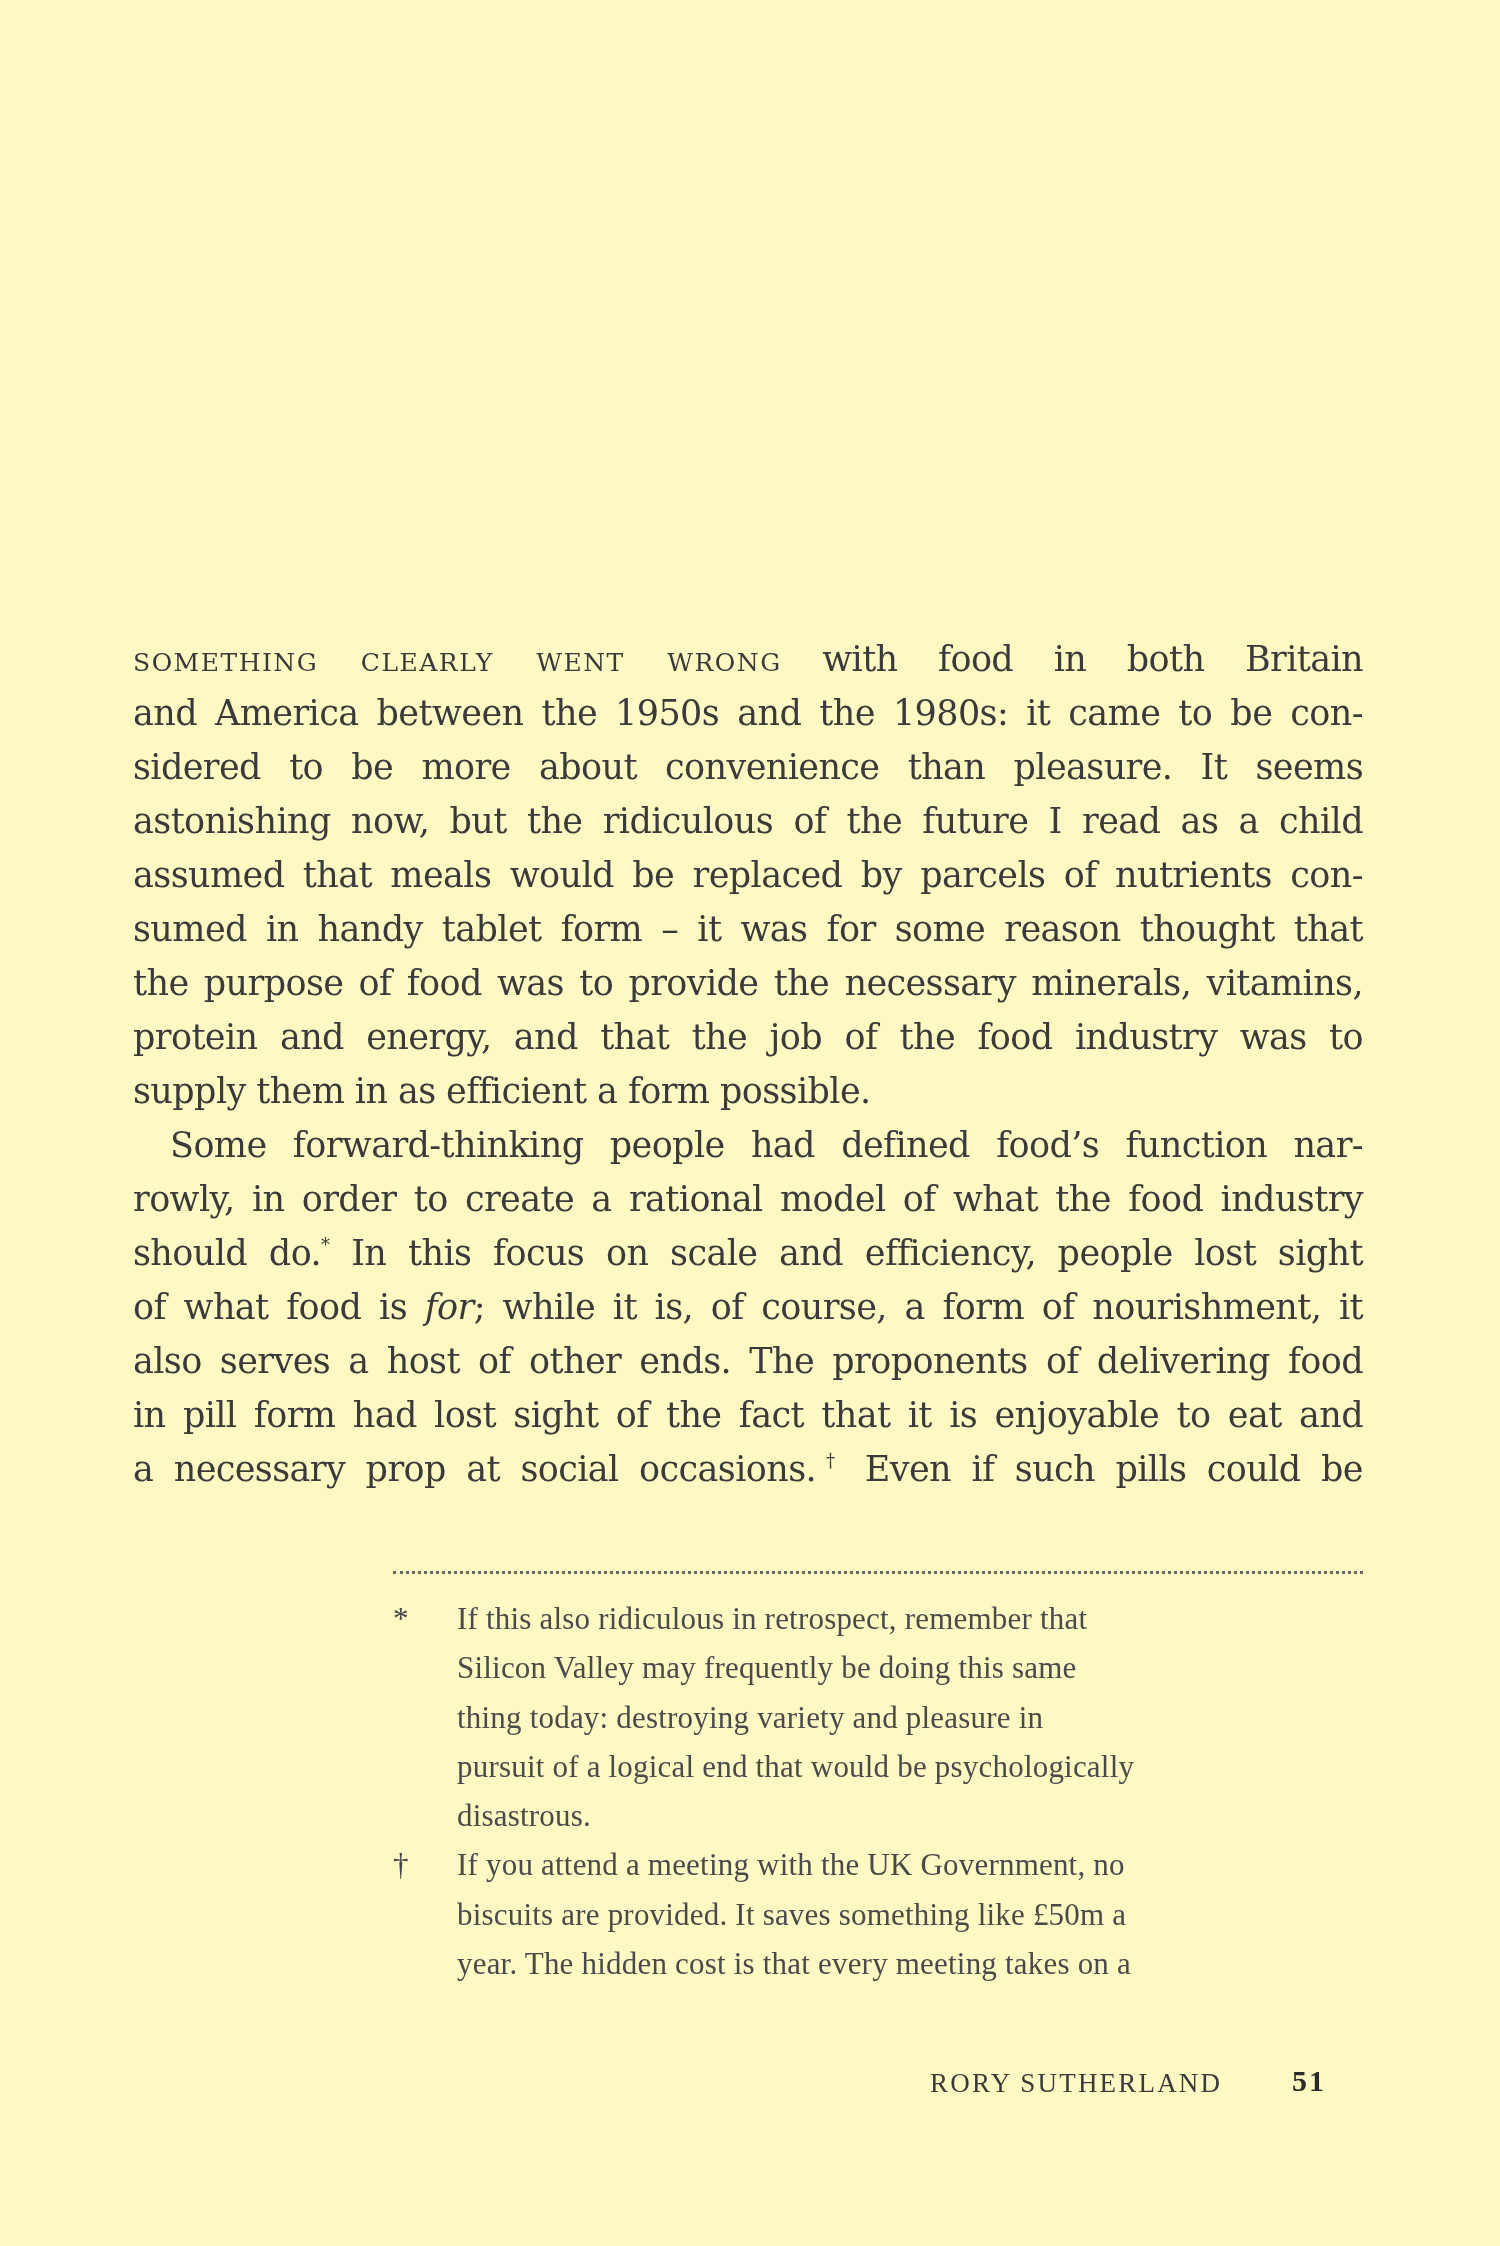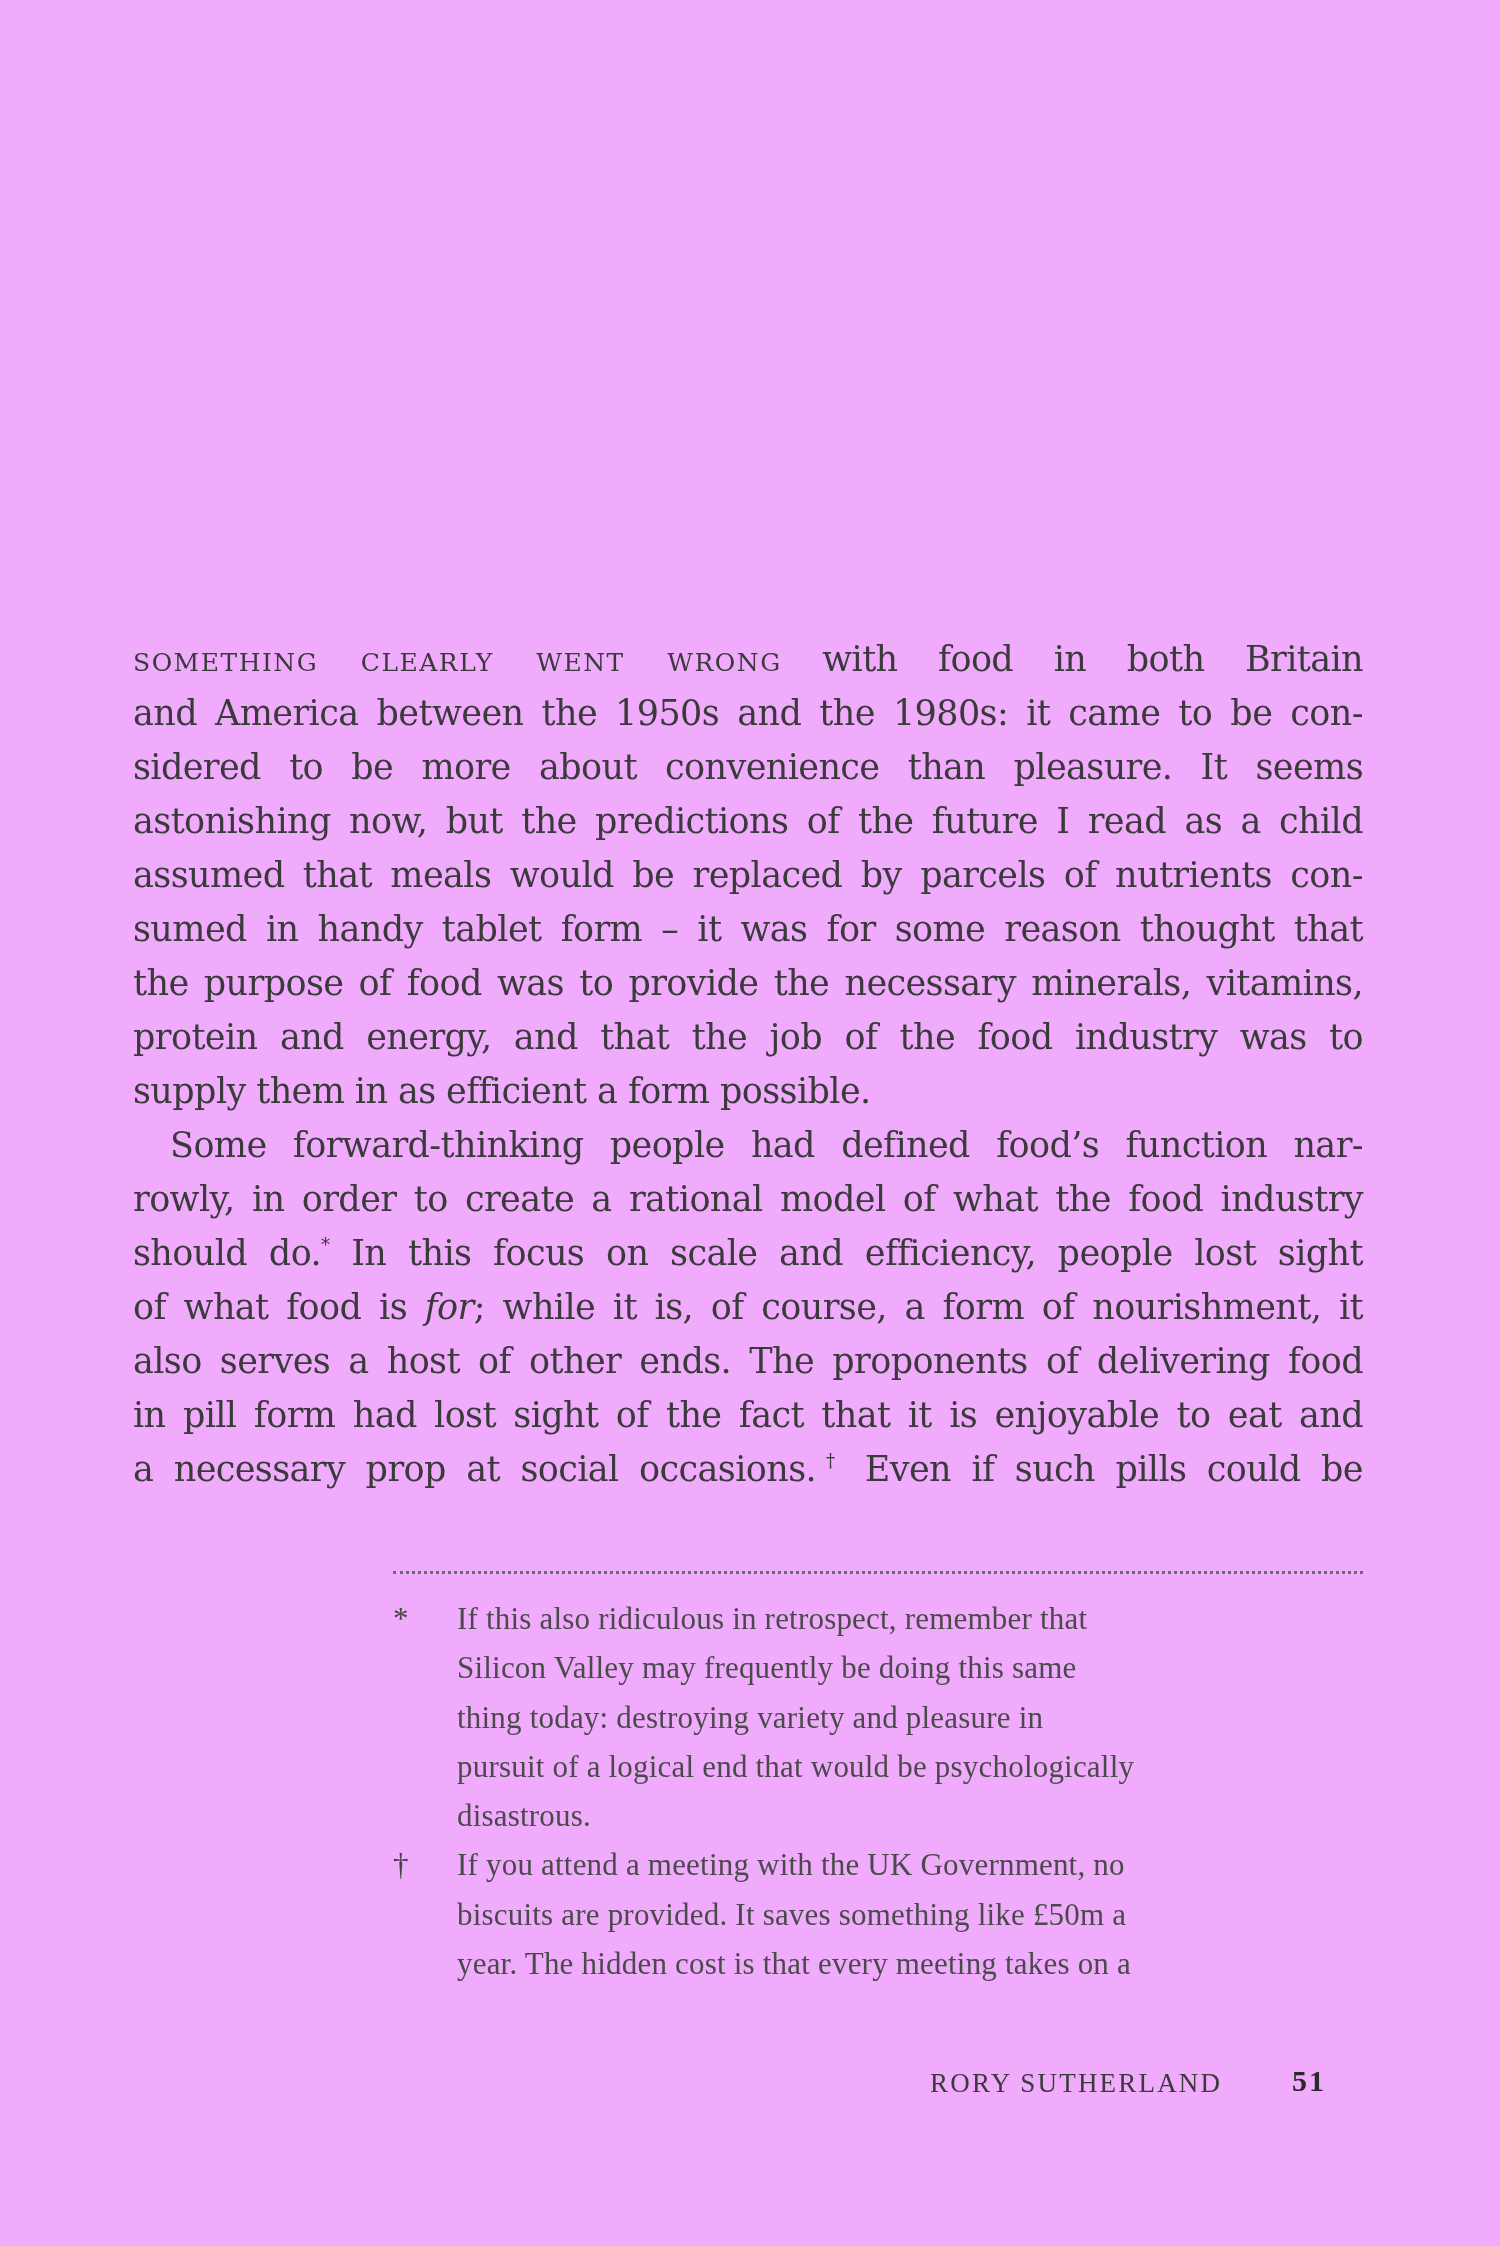--- a/index.html
+++ b/index.html
@@ -12,21 +12,21 @@
       height: 2246px;
       position: relative;
       overflow: hidden;
       color: #333333;
       font-family: "DejaVu Serif", "Liberation Serif", serif;
     }
     .page {
       position: absolute;
       left: 0; top: 0;
       width: 1500px; height: 2246px;
-      background: #f0abfc;
+      background: #fef9c3;
     }
     
     .body-text {
       position: absolute;
       left: 133px;
       top: 632px;
       width: 1230px;
       font-size: 35px;
       line-height: 54px;
       letter-spacing: -0.6px;
@@ -131,21 +131,21 @@
 <body>
 
 <div class="page">
 
   <div class="body-text">
 
     <div class="paragraph">
       <span class="line"><span class="sc-first">SOMETHING CLEARLY WENT WRONG</span><span> with food in both Britain</span></span>
       <span class="line">and America between the 1950s and the 1980s: it came to be con-</span>
       <span class="line">sidered to be more about convenience than pleasure. It seems</span>
-      <span class="line">astonishing now, but the predictions of the future I read as a child</span>
+      <span class="line">astonishing now, but the ridiculous of the future I read as a child</span>
       <span class="line">assumed that meals would be replaced by parcels of nutrients con-</span>
       <span class="line">sumed in handy tablet form – it was for some reason thought that</span>
       <span class="line">the purpose of food was to provide the necessary minerals, vitamins,</span>
       <span class="line">protein and energy, and that the job of the food industry was to</span>
       <span class="line last">supply them in as efficient a form possible.</span>
     </div>
 
     <div class="paragraph">
       <span class="line indent">Some forward-thinking people had defined food’s function nar-</span>
       <span class="line">rowly, in order to create a rational model of what the food industry</span>

